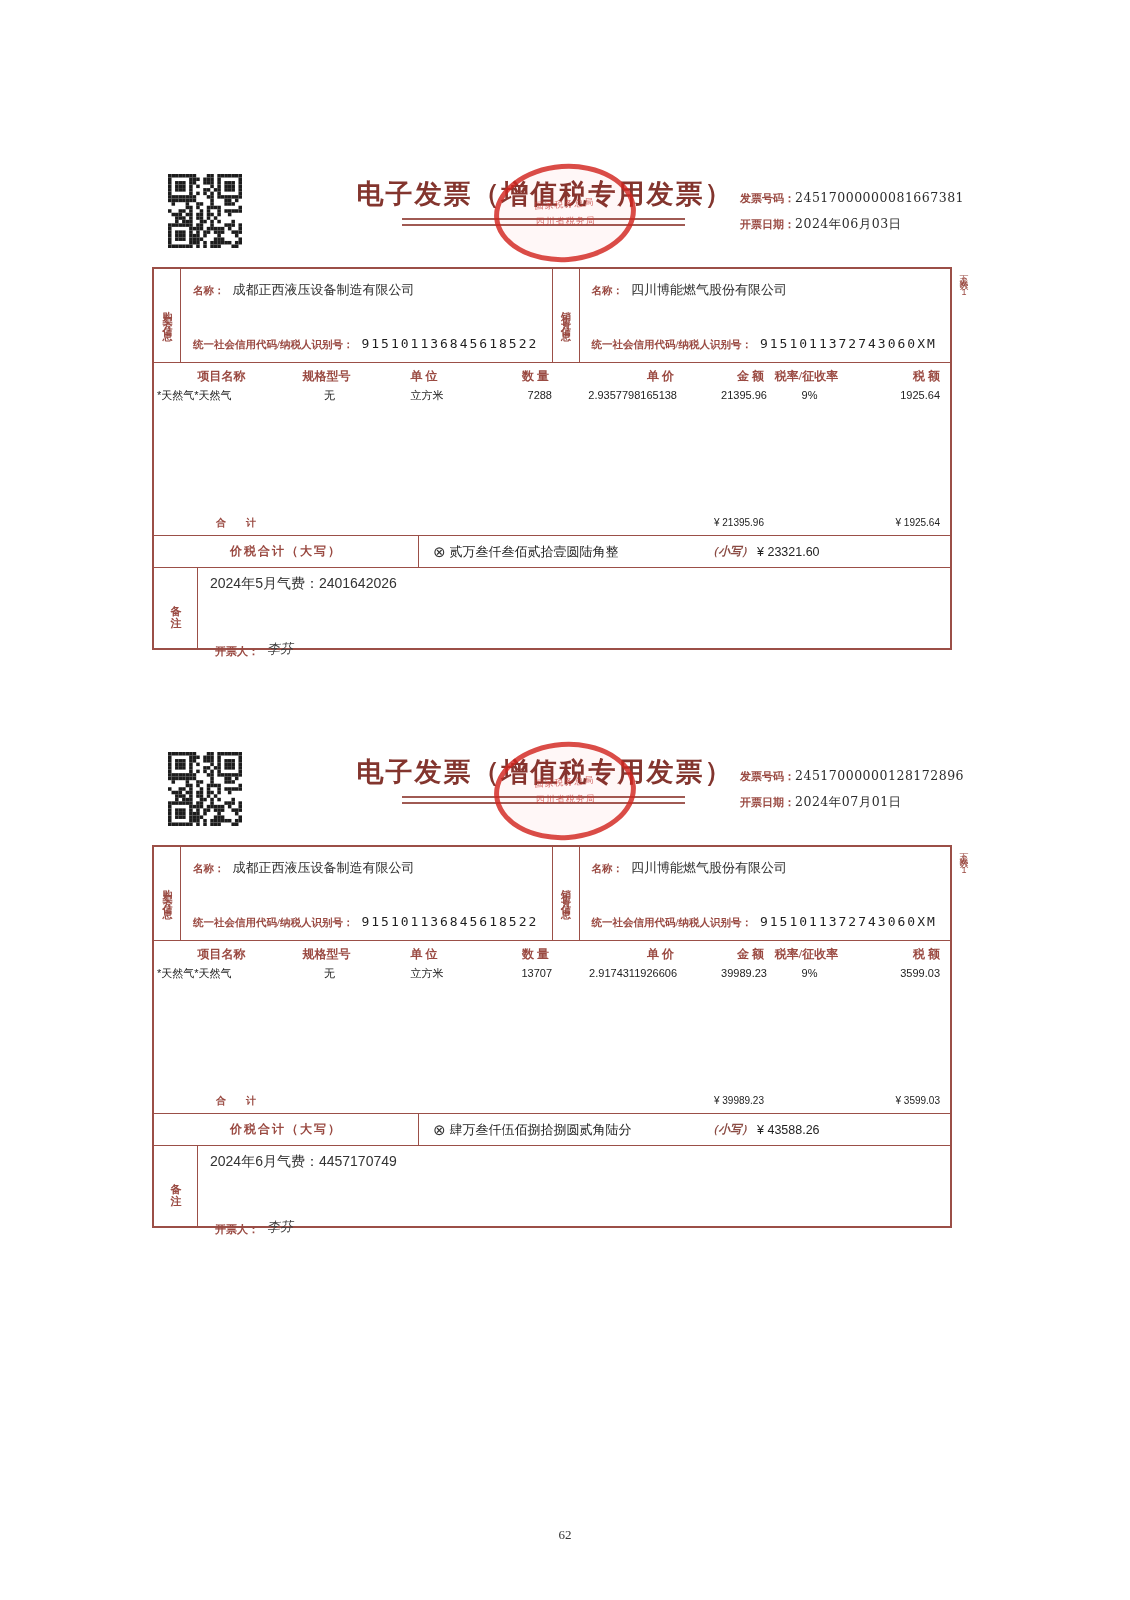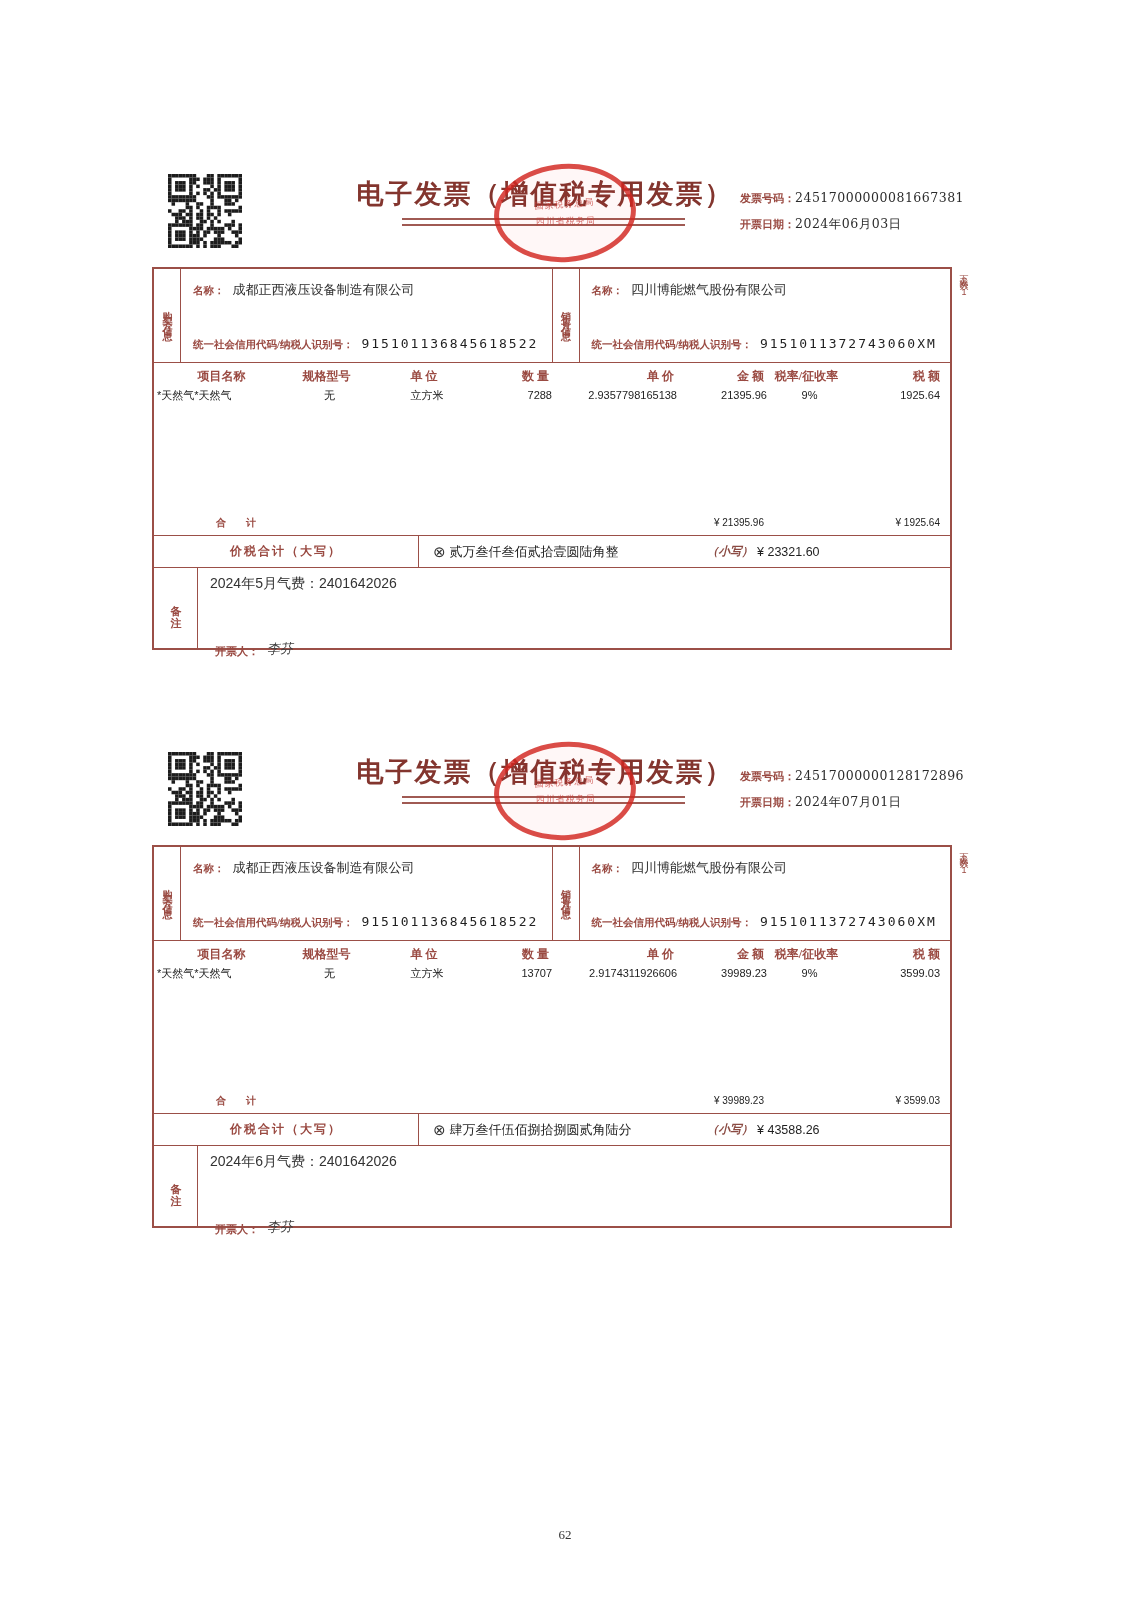--- a/index.html
+++ b/index.html
@@ -782,21 +782,21 @@
         <div class="g-small">
           <span class="g-small-label">（小写）</span>
           <span class="g-small-val">¥ 43588.26</span>
         </div>
       </div>
 
       <div class="remark-row">
         <div class="remark-label-cell">
           <span class="vtext">备注</span>
         </div>
-        <div class="remark-content">2024年6月气费：2401642026</div>
+        <div class="remark-content">2024年6月气费：4457170749</div>
       </div>
     </div>
 
     <div class="issuer-row">
       <span class="issuer-label">开票人：</span>
       <span class="issuer-name">李芬</span>
     </div>
   </section>
 
   <div class="page-number">62</div>

